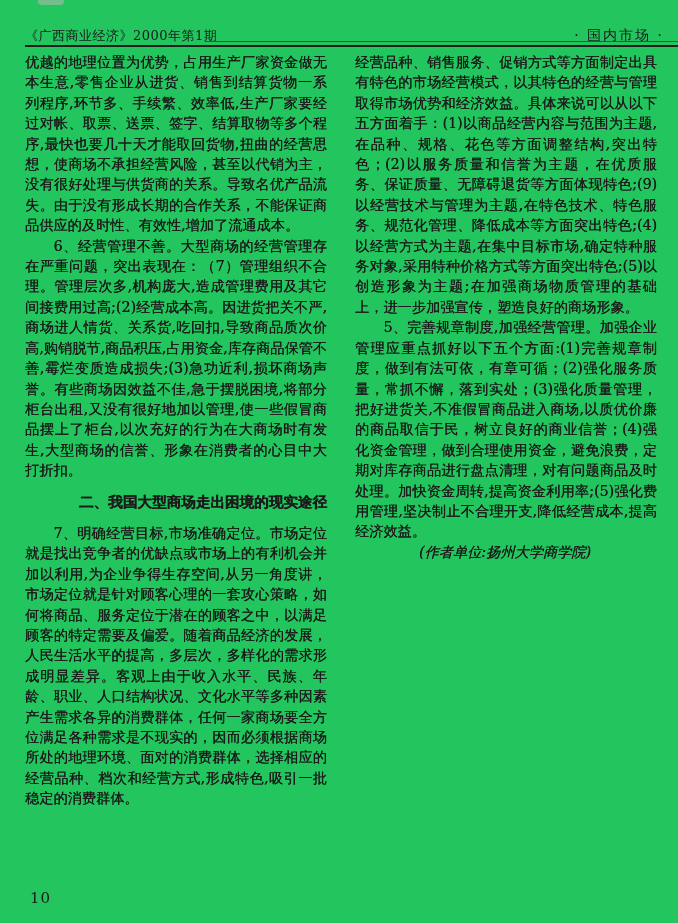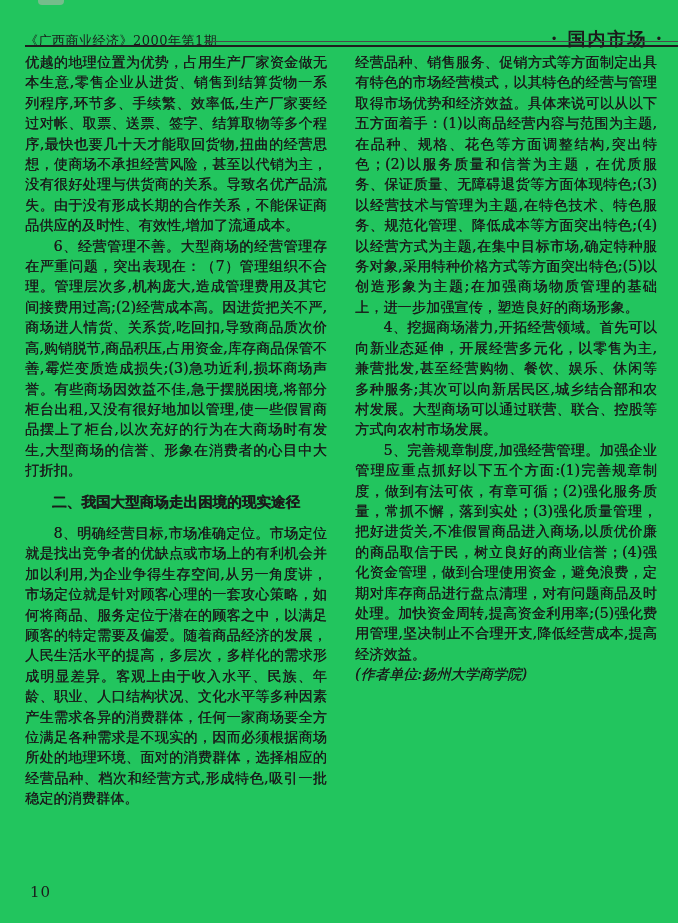--- a/index.html
+++ b/index.html
@@ -17,21 +17,21 @@
   }
   
   .header{
     position:absolute;top:27px;left:25px;right:14px;
     display:flex;justify-content:space-between;align-items:baseline;
   }
   .journal-title{
     font-size:13px;letter-spacing:0.5px;
   }
   .section-marker{
-    font-size:18px;font-weight:bold;letter-spacing:2px;margin-left:44px;
+    font-size:14px;font-weight:normal;letter-spacing:2px;margin-left:44px;
   }
   .rule-thin{
     position:absolute;top:41px;left:205px;right:0;height:1px;background:#4a4a4a;
   }
   .rule-thick{
     position:absolute;top:45px;left:25px;right:0;height:2px;background:#1f1f1f;
   }
   
   .columns{
     position:absolute;top:52px;left:25px;width:632px;
@@ -42,33 +42,33 @@
     font-size:14.2px;
     line-height:20.4px;
     text-align:justify;
     text-justify:inter-character;
     text-shadow:0.3px 0 0 currentColor; 
   }
   .col p{margin:0;}
   .para-indent{text-indent:2em;}
   .section-heading{
     font-size:14.6px;font-weight:bold;
-    text-align:center;
+    text-align:right;
     margin:11px 0 11px 0;
     text-shadow:0.5px 0 0 currentColor;
   }
   .author-line{
-    text-align:left;
+    text-align:center;
     font-style:italic;
     margin-top:2px;
     padding-right:2px;
   }
   
   .page-number{
-    position:absolute;left:30px;bottom:22px;
+    position:absolute;left:30px;bottom:16px;
     font-size:15px;letter-spacing:1px;
   }
   
   .scan-smudge{
     position:absolute;top:0;left:38px;width:26px;height:5px;
     background:#b9b7b1;border-radius:0 0 4px 4px;opacity:.55;
   }
 </style>
 </head>
 <body>
@@ -83,26 +83,25 @@
   </div>
   <div class="rule-thin"></div>
   <div class="rule-thick"></div>
 
   <main class="columns">
 
     <section class="col">
       <p>优越的地理位置为优势，占用生产厂家资金做无本生意,零售企业从进货、销售到结算货物一系列程序,环节多、手续繁、效率低,生产厂家要经过对帐、取票、送票、签字、结算取物等多个程序,最快也要几十天才能取回货物,扭曲的经营思想，使商场不承担经营风险，甚至以代销为主，没有很好处理与供货商的关系。导致名优产品流失。由于没有形成长期的合作关系，不能保证商品供应的及时性、有效性,增加了流通成本。</p>
       <p class="para-indent">6、经营管理不善。大型商场的经营管理存在严重问题，突出表现在：（7）管理组织不合理。管理层次多,机构庞大,造成管理费用及其它间接费用过高;(2)经营成本高。因进货把关不严,商场进人情货、关系货,吃回扣,导致商品质次价高,购销脱节,商品积压,占用资金,库存商品保管不善,霉烂变质造成损失;(3)急功近利,损坏商场声誉。有些商场因效益不佳,急于摆脱困境,将部分柜台出租,又没有很好地加以管理,使一些假冒商品摆上了柜台,以次充好的行为在大商场时有发生,大型商场的信誉、形象在消费者的心目中大打折扣。</p>
       <h2 class="section-heading">二、我国大型商场走出困境的现实途径</h2>
-      <p class="para-indent">8、明确经营目标,市场准确定位。市场定位就是找出竞争者的优缺点或市场上的有利机会并加以利用,为企业争得生存空间,从另一角度讲，市场定位就是针对顾客心理的一套攻心策略，如何将商品、服务定位于潜在的顾客之中，以满足顾客的特定需要及偏爱。随着商品经济的发展，人民生活水平的提高，多层次，多样化的需求形成明显差异。客观上由于收入水平、民族、年龄、职业、人口结构状况、文化水平等多种因素产生需求各异的消费群体，任何一家商场要全方位满足各种需求是不现实的，因而必须根据商场所处的地理环境、面对的消费群体，选择相应的经营品种、档次和经营方式,形成特色,吸引一批稳定的消费群体。</p>
+      <p class="para-indent">7、明确经营目标,市场准确定位。市场定位就是找出竞争者的优缺点或市场上的有利机会并加以利用,为企业争得生存空间,从另一角度讲，市场定位就是针对顾客心理的一套攻心策略，如何将商品、服务定位于潜在的顾客之中，以满足顾客的特定需要及偏爱。随着商品经济的发展，人民生活水平的提高，多层次，多样化的需求形成明显差异。客观上由于收入水平、民族、年龄、职业、人口结构状况、文化水平等多种因素产生需求各异的消费群体，任何一家商场要全方位满足各种需求是不现实的，因而必须根据商场所处的地理环境、面对的消费群体，选择相应的经营品种、档次和经营方式,形成特色,吸引一批稳定的消费群体。</p>
     </section>
 
     <section class="col">
-      <p>经营品种、销售服务、促销方式等方面制定出具有特色的市场经营模式，以其特色的经营与管理取得市场优势和经济效益。具体来说可以从以下五方面着手：(1)以商品经营内容与范围为主题,在品种、规格、花色等方面调整结构,突出特色；(2)以服务质量和信誉为主题，在优质服务、保证质量、无障碍退货等方面体现特色;(3)以经营技术与管理为主题,在特色技术、特色服务、规范化管理、降低成本等方面突出特色;(4)以经营方式为主题,在集中目标市场,确定特种服务对象,采用特种价格方式等方面突出特色;(5)以创造形象为主题;在加强商场物质管理的基础上，进一步加强宣传，塑造良好的商场形象。</p>
-      <p class="para-indent">4、挖掘商场潜力,开拓经营领域。首先可以向新业态延伸，开展经营多元化，以零售为主,兼营批发,甚至经营购物、餐饮、娱乐、休闲等多种服务;其次可以向新居民区,城乡结合部和农村发展。大型商场可以通过联营、联合、控股等方式向农村市场发展。</p>
+      <p>经营品种、销售服务、促销方式等方面制定出具有特色的市场经营模式，以其特色的经营与管理取得市场优势和经济效益。具体来说可以从以下五方面着手：(1)以商品经营内容与范围为主题,在品种、规格、花色等方面调整结构,突出特色；(2)以服务质量和信誉为主题，在优质服务、保证质量、无障碍退货等方面体现特色;(9)以经营技术与管理为主题,在特色技术、特色服务、规范化管理、降低成本等方面突出特色;(4)以经营方式为主题,在集中目标市场,确定特种服务对象,采用特种价格方式等方面突出特色;(5)以创造形象为主题;在加强商场物质管理的基础上，进一步加强宣传，塑造良好的商场形象。</p>
       <p class="para-indent">5、完善规章制度,加强经营管理。加强企业管理应重点抓好以下五个方面:(1)完善规章制度，做到有法可依，有章可循；(2)强化服务质量，常抓不懈，落到实处；(3)强化质量管理，把好进货关,不准假冒商品进入商场,以质优价廉的商品取信于民，树立良好的商业信誉；(4)强化资金管理，做到合理使用资金，避免浪费，定期对库存商品进行盘点清理，对有问题商品及时处理。加快资金周转,提高资金利用率;(5)强化费用管理,坚决制止不合理开支,降低经营成本,提高经济效益。</p>
       <p class="author-line">(作者单位:扬州大学商学院)</p>
     </section>
 
   </main>
 
   <span class="page-number">10</span>
 
 </div>
 

